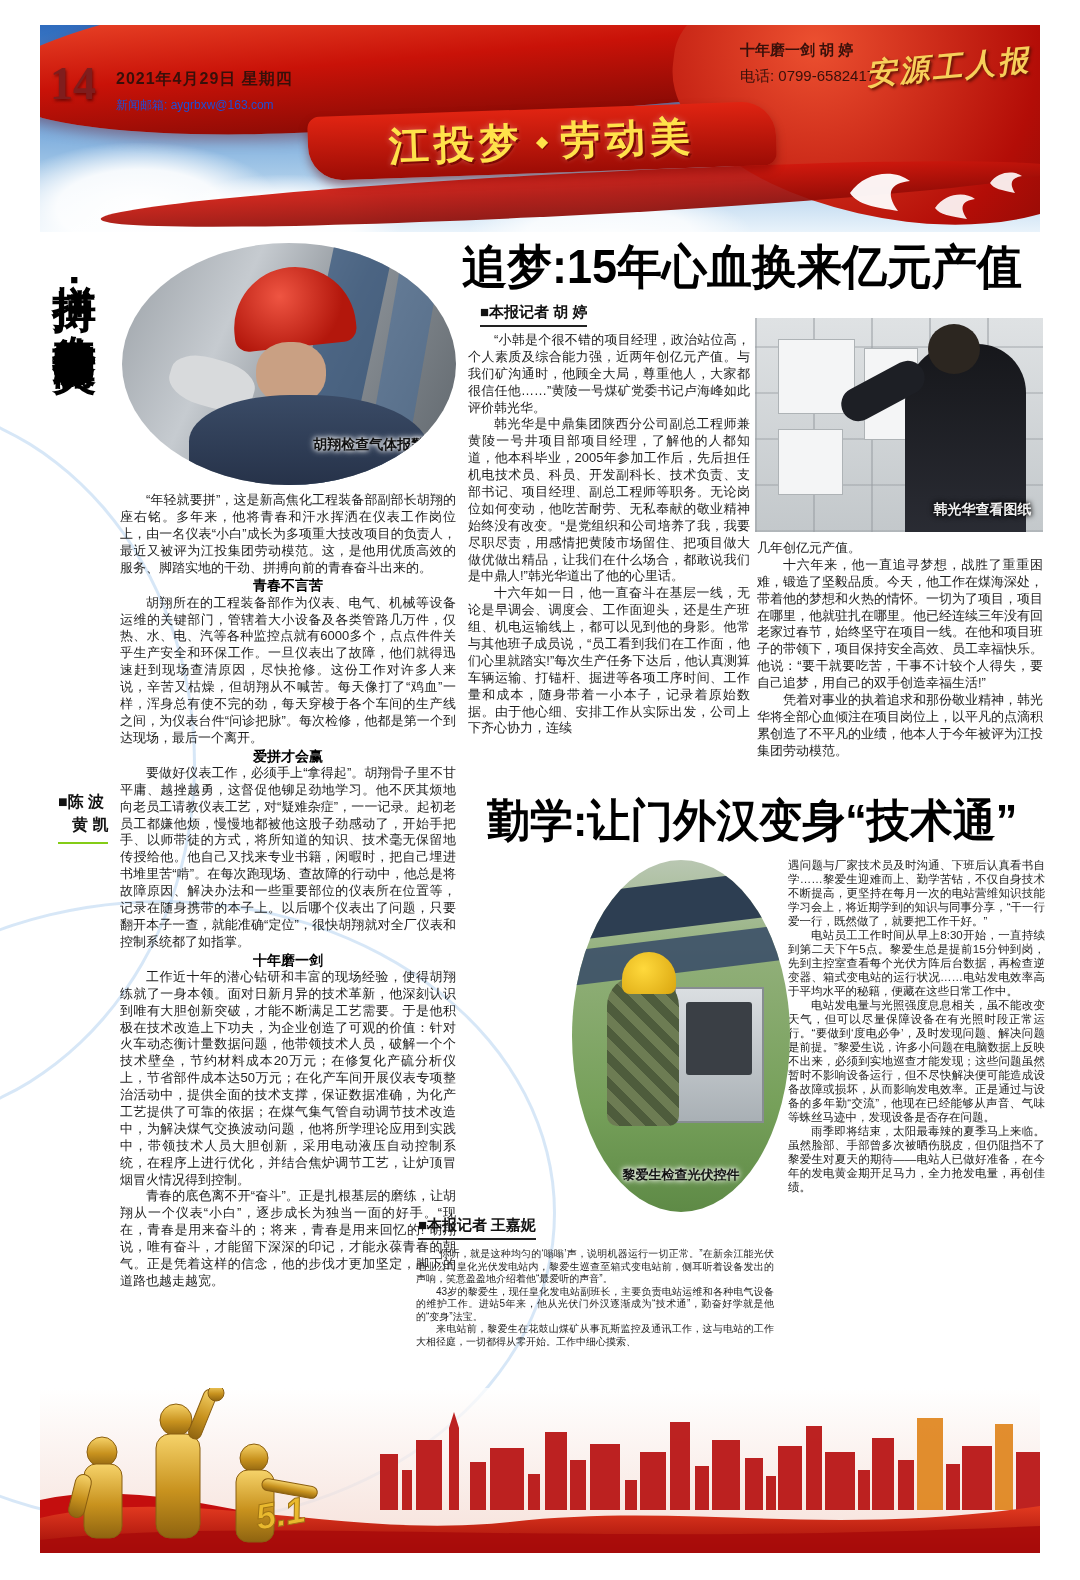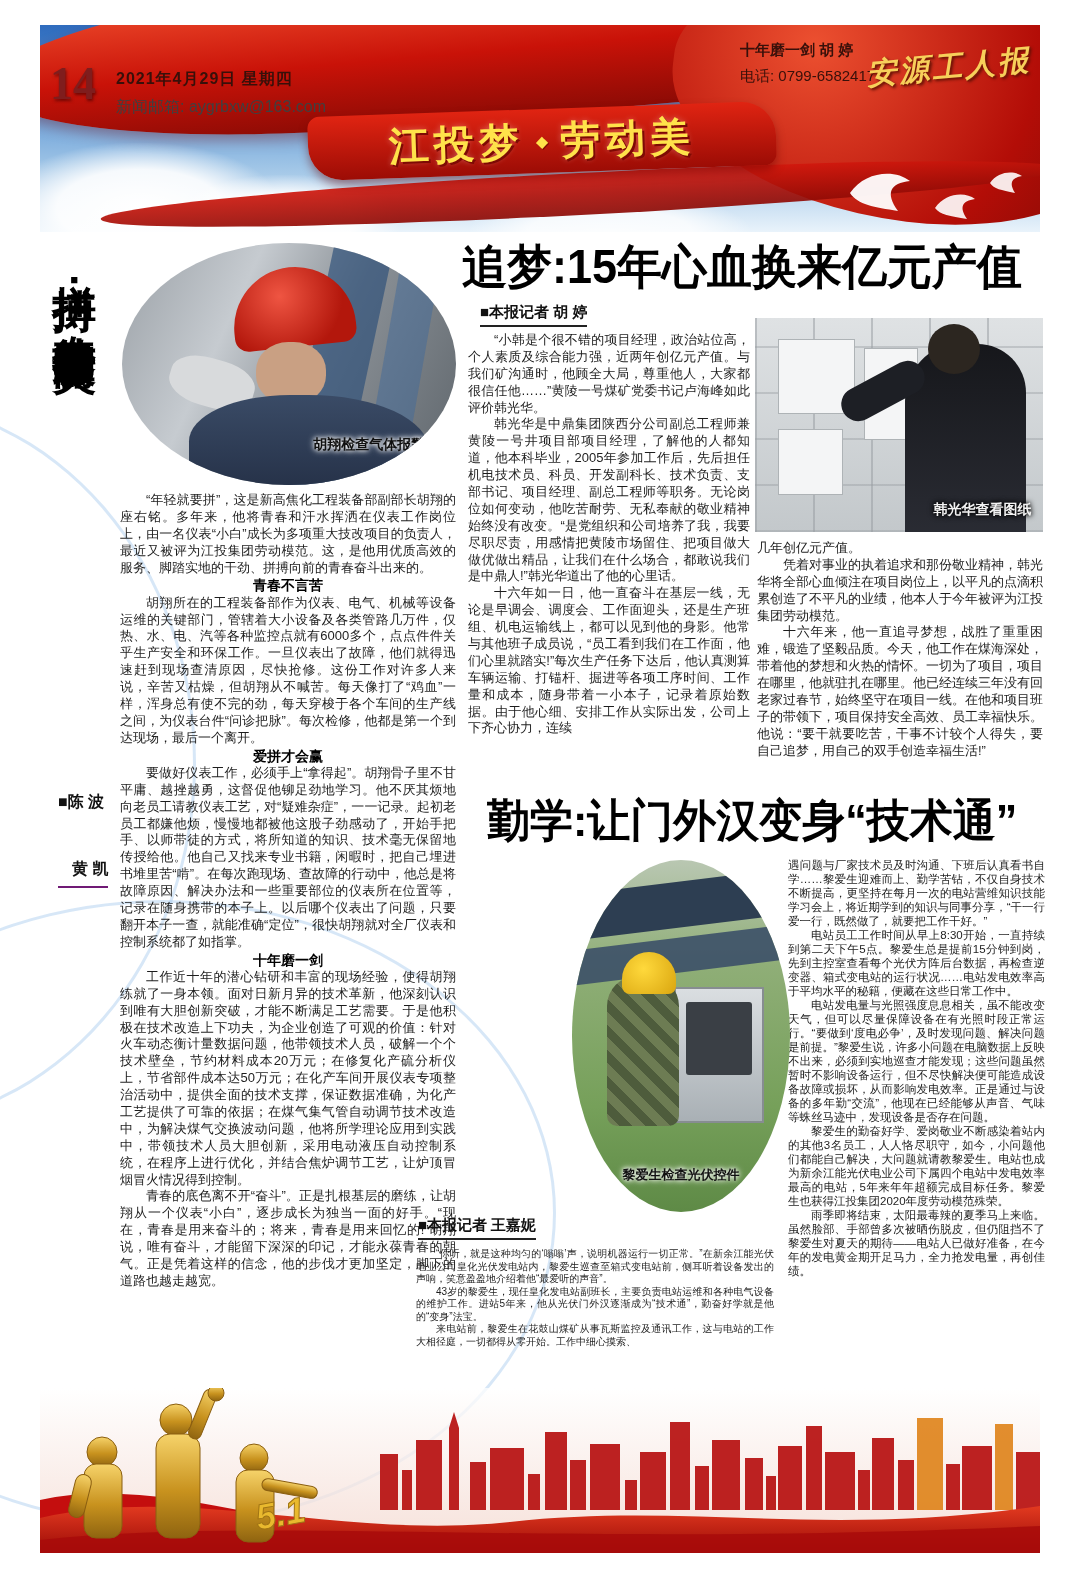--- a/index.html
+++ b/index.html
@@ -25,38 +25,38 @@
   .banner-band{position:absolute;left:268px;top:84px;width:468px;height:64px;
      background:linear-gradient(180deg,#e02412 0%,#9c0c05 100%);
      border-radius:12px 34px 12px 34px;transform:rotate(-2deg);
      box-shadow:0 5px 10px rgba(100,0,0,.45);display:flex;align-items:center;justify-content:center;}
   .banner-txt{font-size:40px;font-weight:900;color:#ffe24a;letter-spacing:5px;white-space:nowrap;
      text-shadow:2px 2px 0 #7e0a04,0 0 6px rgba(255,255,255,.35);}
   .banner-sep{font-size:16px;color:#ffe24a;margin:0 12px;text-shadow:1px 1px 0 #7e0a04;}
   .page-num{left:10px;top:32px;font-family:"Liberation Serif",serif;font-size:46px;font-weight:700;
      color:#7f1d1d;text-shadow:1px 2px 3px rgba(60,0,0,.6);z-index:5;}
   .hdr-date{left:76px;top:44px;font-size:16px;font-weight:700;color:#38100a;z-index:5;letter-spacing:1px;}
-  .hdr-email{left:76px;top:72px;font-size:16px;color:#404040;z-index:5;}
+  .hdr-email{left:76px;top:72px;font-size:12px;color:#1d4ed8;z-index:5;}
   .hdr-editor{left:700px;top:16px;font-size:15px;font-weight:700;color:#38100a;z-index:5;}
   .hdr-phone{left:700px;top:42px;font-size:15px;color:#38100a;z-index:5;}
   .masthead{left:826px;top:22px;font-size:30px;font-weight:700;font-style:italic;color:#f7cf5a;
      letter-spacing:3px;transform:rotate(-5deg);z-index:5;white-space:nowrap;
      text-shadow:1px 1px 0 #7e1a08,2px 2px 3px #5e0f05;}
   .doves{left:800px;top:128px;z-index:4;}
 
   
   .arc{border:3px solid rgba(130,180,230,.32);border-radius:50%;pointer-events:none;z-index:0;}
   .arc1{left:-430px;top:400px;width:620px;height:720px;}
   .arc2{left:-230px;top:900px;width:780px;height:620px;}
 
   
   .vtitle{left:48px;top:250px;height:560px;writing-mode:vertical-rl;text-orientation:upright;
      font-size:44px;font-weight:900;color:#000;letter-spacing:2px;line-height:1.2;z-index:2;}
   .authors{left:58px;top:790px;font-size:16px;font-weight:700;color:#111;line-height:1.45;
-     border-bottom:2px solid #701a75;padding-bottom:6px;z-index:2;}
+     border-bottom:2px solid #84cc16;padding-bottom:6px;z-index:2;}
   .photo-hx{left:122px;top:243px;width:334px;height:242px;border-radius:50%;overflow:hidden;
      background:linear-gradient(115deg,#9aa0a6 0%,#c6cbd0 32%,#8b9197 58%,#5f666c 100%);z-index:2;}
   .hx-beam1{position:absolute;left:56%;top:-5%;width:18%;height:110%;background:#2a4d78;
      transform:skewX(-12deg);opacity:.65;}
   .hx-beam2{position:absolute;left:78%;top:-5%;width:12%;height:110%;background:#41699a;
      transform:skewX(-10deg);opacity:.5;}
   .hx-helmet{position:absolute;left:33%;top:10%;width:122px;height:80px;
      background:radial-gradient(circle at 40% 35%,#ef5542 0%,#b3170c 70%);
      border-radius:62px 62px 14px 14px;transform:rotate(-6deg);}
   .hx-face{position:absolute;left:40%;top:41%;width:70px;height:62px;background:#c9a083;border-radius:46%;}
@@ -149,21 +149,21 @@
     <path d="M150 30 C158 18 174 17 182 23 C171 25 169 30 175 40 C161 37 154 36 150 30 Z" fill="#ffffff" opacity="0.9"></path>
   </svg>
 </div>
 
 <div class="abs arc arc1"></div>
 <div class="abs arc arc2"></div>
 
 <div class="abs vtitle">拼搏：奋斗的青春最美丽</div>
 <div class="abs authors">
   <div>■陈 波</div>
-  <div style="padding-left:14px;margin-top:44px;">黄 凯</div>
+  <div style="padding-left:14px;">黄 凯</div>
 </div>
 
 <div class="abs photo-hx">
   <div class="hx-beam1"></div>
   <div class="hx-beam2"></div>
   <div class="hx-glove"></div>
   <div class="hx-helmet"></div>
   <div class="hx-face"></div>
   <div class="hx-jacket"></div>
   <div class="hx-cap">胡翔检查气体报警器</div>
@@ -195,22 +195,22 @@
   <div class="hgh-paper" style="left:8%;top:52%;width:22%;height:30%;"></div>
   <div class="hgh-paper" style="left:38%;top:14%;width:18%;height:42%;"></div>
   <div class="hgh-fig"></div>
   <div class="hgh-head"></div>
   <div class="hgh-arm"></div>
   <div class="hgh-cap">韩光华查看图纸</div>
 </div>
 
 <div class="abs col main-col2">
   <p class="cont">几年创亿元产值。</p>
+  <p>十六年来，他一直追寻梦想，战胜了重重困难，锻造了坚毅品质。今天，他工作在煤海深处，带着他的梦想和火热的情怀。一切为了项目，项目在哪里，他就驻扎在哪里。他已经连续三年没有回老家过春节，始终坚守在项目一线。在他和项目班子的带领下，项目保持安全高效、员工幸福快乐。他说：“要干就要吃苦，干事不计较个人得失，要自己追梦，用自己的双手创造幸福生活!”</p>
   <p>凭着对事业的执着追求和那份敬业精神，韩光华将全部心血倾注在项目岗位上，以平凡的点滴积累创造了不平凡的业绩，他本人于今年被评为江投集团劳动模范。</p>
-  <p>十六年来，他一直追寻梦想，战胜了重重困难，锻造了坚毅品质。今天，他工作在煤海深处，带着他的梦想和火热的情怀。一切为了项目，项目在哪里，他就驻扎在哪里。他已经连续三年没有回老家过春节，始终坚守在项目一线。在他和项目班子的带领下，项目保持安全高效、员工幸福快乐。他说：“要干就要吃苦，干事不计较个人得失，要自己追梦，用自己的双手创造幸福生活!”</p>
 </div>
 
 <div class="abs h2-headline">勤学:让门外汉变身“技术通”</div>
 
 <div class="abs photo-ly">
   <div class="ly-panel1"></div>
   <div class="ly-panel2"></div>
   <div class="ly-box">
     <div class="ly-box-in"></div>
   </div>
@@ -224,21 +224,20 @@
 <div class="abs col h2-col1">
   <p>“你听，就是这种均匀的‘嗡嗡’声，说明机器运行一切正常。”在新余江能光伏电业公司皇化光伏发电站内，黎爱生巡查至箱式变电站前，侧耳听着设备发出的声响，笑意盈盈地介绍着他“最爱听的声音”。</p>
   <p>43岁的黎爱生，现任皇化发电站副班长，主要负责电站运维和各种电气设备的维护工作。进站5年来，他从光伏门外汉逐渐成为“技术通”，勤奋好学就是他的“变身”法宝。</p>
   <p>来电站前，黎爱生在花鼓山煤矿从事瓦斯监控及通讯工作，这与电站的工作大相径庭，一切都得从零开始。工作中细心摸索、</p>
 </div>
 
 <div class="abs col h2-col2">
   <p class="cont">遇问题与厂家技术员及时沟通、下班后认真看书自学……黎爱生迎难而上、勤学苦钻，不仅自身技术不断提高，更坚持在每月一次的电站营维知识技能学习会上，将近期学到的知识与同事分享，“干一行爱一行，既然做了，就要把工作干好。”</p>
   <p>电站员工工作时间从早上8:30开始，一直持续到第二天下午5点。黎爱生总是提前15分钟到岗，先到主控室查看每个光伏方阵后台数据，再检查逆变器、箱式变电站的运行状况……电站发电效率高于平均水平的秘籍，便藏在这些日常工作中。</p>
   <p>电站发电量与光照强度息息相关，虽不能改变天气，但可以尽量保障设备在有光照时段正常运行。“要做到‘度电必争’，及时发现问题、解决问题是前提。”黎爱生说，许多小问题在电脑数据上反映不出来，必须到实地巡查才能发现；这些问题虽然暂时不影响设备运行，但不尽快解决便可能造成设备故障或损坏，从而影响发电效率。正是通过与设备的多年勤“交流”，他现在已经能够从声音、气味等蛛丝马迹中，发现设备是否存在问题。</p>
-  <p>黎爱生的勤奋好学、爱岗敬业不断感染着站内的其他3名员工，人人恪尽职守，如今，小问题他们都能自己解决，大问题就请教黎爱生。电站也成为新余江能光伏电业公司下属四个电站中发电效率最高的电站，5年来年年超额完成目标任务。黎爱生也获得江投集团2020年度劳动模范殊荣。</p>
   <p>雨季即将结束，太阳最毒辣的夏季马上来临。虽然脸部、手部曾多次被晒伤脱皮，但仍阻挡不了黎爱生对夏天的期待——电站人已做好准备，在今年的发电黄金期开足马力，全力抢发电量，再创佳绩。</p>
 </div>
 
 <svg class="abs footer-art" viewBox="0 0 1000 165">
   <defs>
     <linearGradient id="pinkg" x1="0" y1="0" x2="0" y2="1">
       <stop offset="0" stop-color="#ffffff"></stop>
         <stop offset="1" stop-color="#f3d6cc"></stop>
     </linearGradient>
     <linearGradient id="goldg" x1="0" y1="0" x2="0" y2="1">

